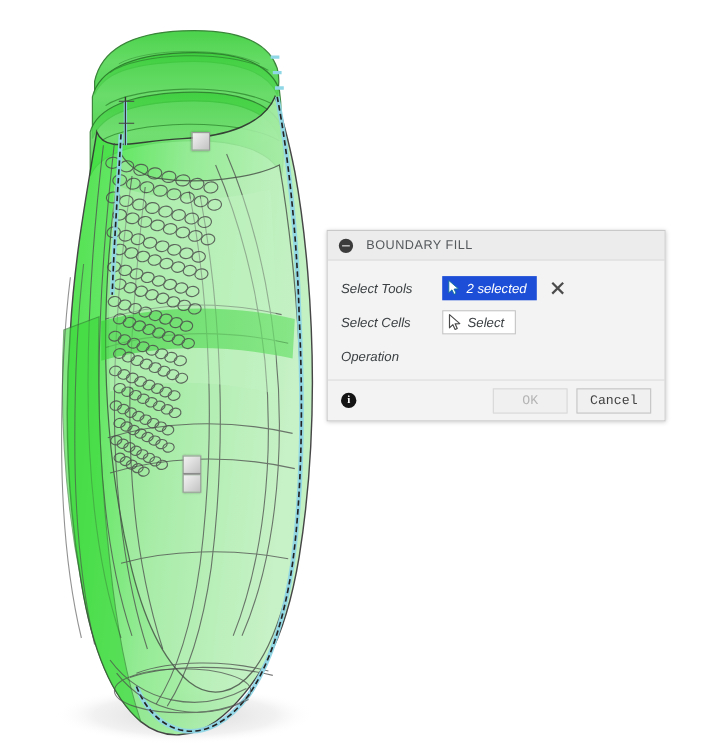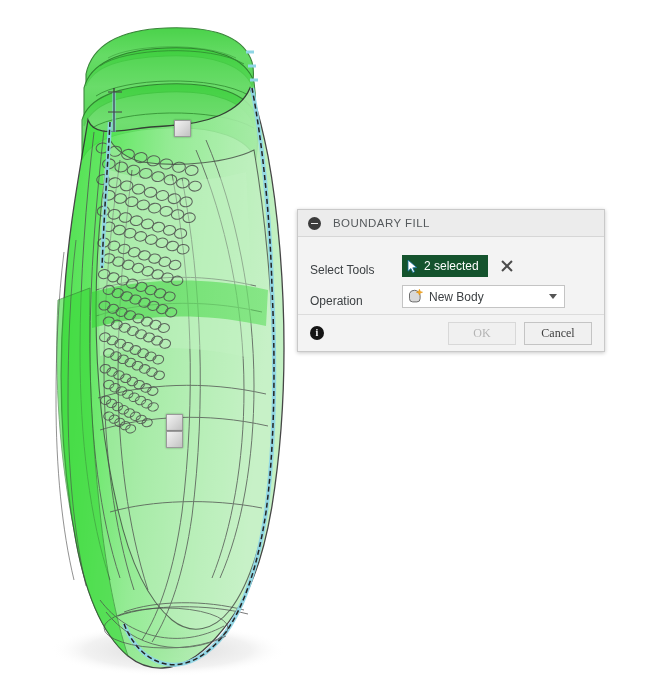--- a/index.html
+++ b/index.html
@@ -86,44 +86,45 @@
     color: #55595c;
     white-space: nowrap;
   }
 
   #dialog-body {
     padding: 9px 0 6px 0;
     background: #f3f3f3;
   }
   .row {
     display: flex;
-    align-items: flex-end;
+    align-items: center;
     min-height: 31px;
     padding: 0 12px;
     box-sizing: border-box;
+    font-style: italic;
   }
   .row-label {
     width: 92px;
     flex: 0 0 92px;
     font-size: 12px;
     color: #3c4043;
     white-space: nowrap;
   }
   .row-control {
     display: flex;
     align-items: center;
     flex: 1 1 auto;
   }
 
   
   .sel-chip {
     display: inline-flex;
     align-items: center;
     height: 22px;
-    background: #14532d;
+    background: #1d4ed8;
     padding: 0 9px 0 5px;
     color: #ffffff;
     font-size: 12px;
     white-space: nowrap;
     cursor: pointer;
   }
   .sel-chip .chip-label { margin-left: 4px; }
 
   
   .sel-button {
@@ -217,21 +218,21 @@
     text-align: center;
     font-family: "Liberation Serif", serif;
     flex: 0 0 auto;
     cursor: pointer;
   }
   .footer-spacer { flex: 1 1 auto; }
   .dlg-btn {
     width: 68px;
     height: 23px;
     font-size: 12px;
-    font-family: Liberation Serif, serif;
+    font-family: Liberation Mono, monospace;
     box-sizing: border-box;
     background: #f0f0f0;
     border: 1px solid #c4c4c4;
     text-align: center;
     line-height: 21px;
     margin-left: 8px;
     cursor: pointer;
   }
   .dlg-btn.disabled {
     color: #b4b4b4;
@@ -552,35 +553,34 @@
         <div class="sel-chip">
           <svg width="13" height="15" viewBox="0 0 13 15">
             <path d="M1,1 L1,12.2 L3.9,9.5 L5.8,13.6 L7.6,12.7 L5.8,8.8 L9.8,8.6 Z" fill="#ffffff" stroke="#0d6f9a" stroke-width="0.8" stroke-linejoin="round"></path>
           </svg>
           <span class="chip-label">2 selected</span>
         </div>
         <div class="clear-x"></div>
       </div>
     </div>
 
+    <div class="row">
+      <div class="row-label">Select Cells</div>
+      <div class="row-control">
+        <div class="sel-button">
+          <svg width="15" height="16" viewBox="0 0 13 15">
+            <path d="M1,1 L1,12.2 L3.9,9.5 L5.8,13.6 L7.6,12.7 L5.8,8.8 L9.8,8.6 Z" fill="#ffffff" stroke="#4a4a4a" stroke-width="1" stroke-linejoin="round"></path>
+          </svg>
+          <span class="btn-label">Select</span>
+        </div>
+      </div>
+    </div>
 
     <div class="row">
       <div class="row-label">Operation</div>
-      <div class="row-control">
-        <div class="dropdown">
-          <svg width="17" height="17" viewBox="0 0 17 17">
-            <path d="M2.5,5.5 a5,5 0 0 1 5,-3.2 a5.6,5.6 0 0 1 5.6,5 l0,3.4
-                     a3.2,3.2 0 0 1 -3.2,3.2 l-4.2,0 a3.2,3.2 0 0 1 -3.2,-3.2 Z" fill="#d9d9d9" stroke="#6e6e6e" stroke-width="1"></path>
-            <path d="M12.4,1.2 L13.3,3.4 L15.6,4.2 L13.3,5.0 L12.4,7.2
-                     L11.6,5.0 L9.3,4.2 L11.6,3.4 Z" fill="#f5a623" stroke="#e08c00" stroke-width="0.5"></path>
-          </svg>
-          <span class="dd-label">New Body</span>
-          <span class="caret"></span>
-        </div>
-      </div>
     </div>
 
 
   </div>
 
   <div id="dialog-footer">
     <div id="info-icon">i</div>
     <div class="footer-spacer"></div>
     <div class="dlg-btn disabled">OK</div>
     <div class="dlg-btn enabled">Cancel</div>

